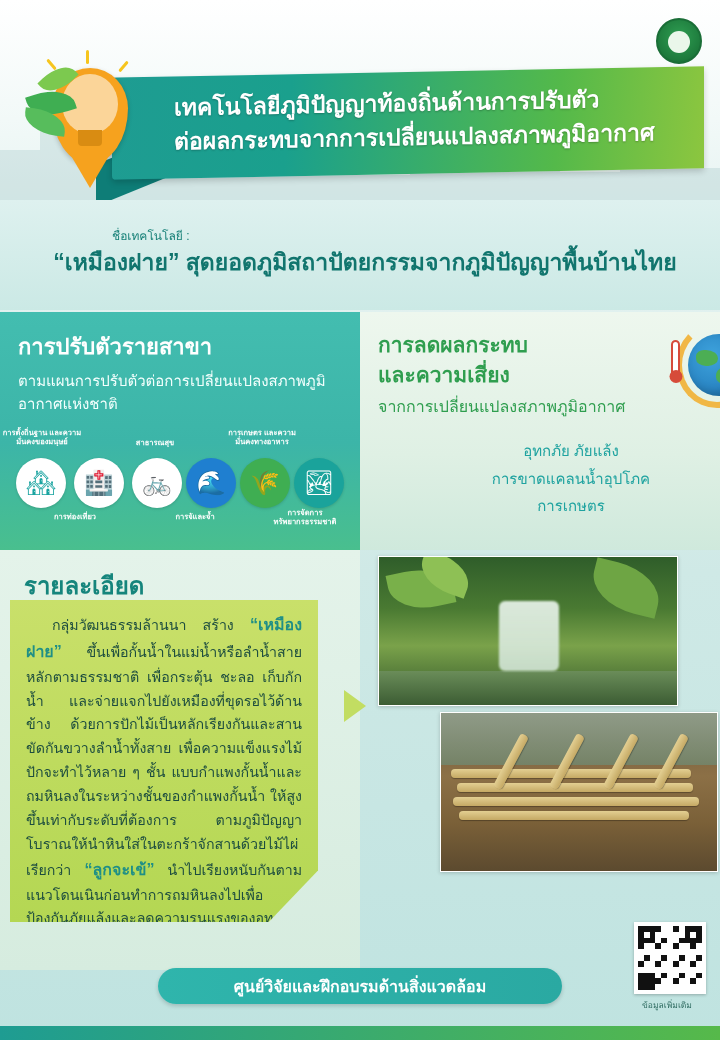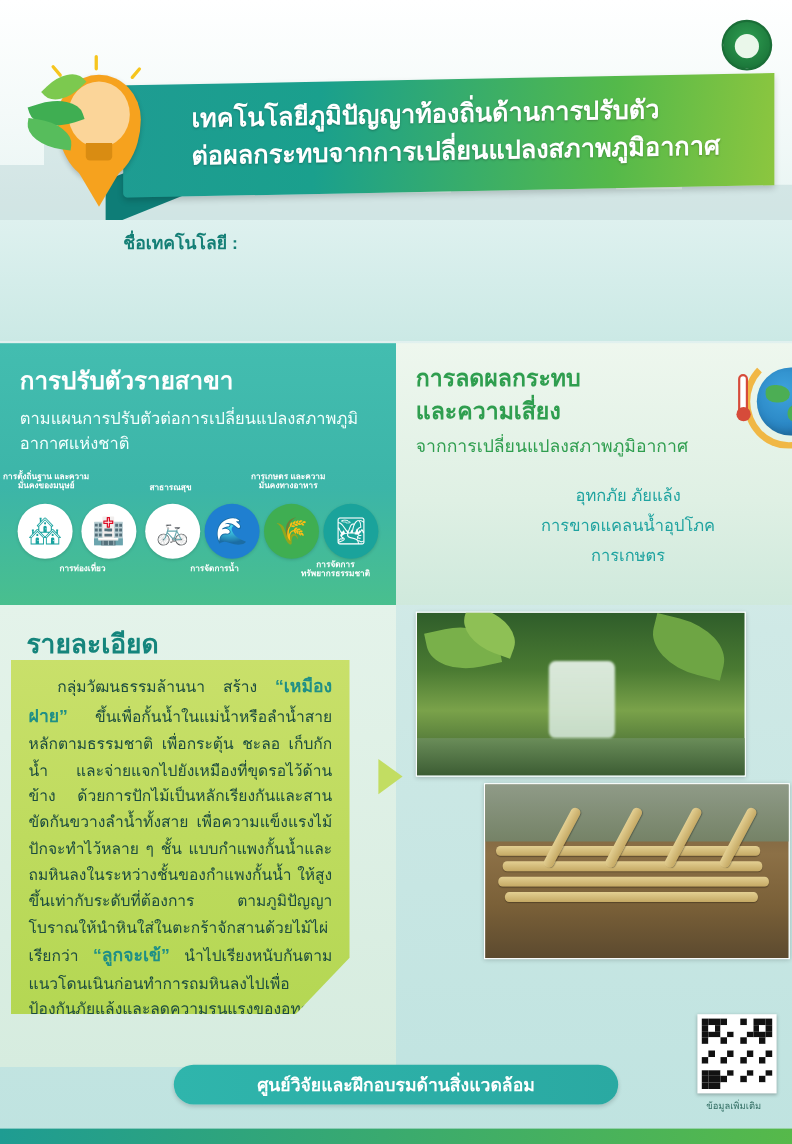--- a/index.html
+++ b/index.html
@@ -101,22 +101,22 @@
   .spark.s1 { left: 64px; top: 6px; width: 3px; height: 14px; }
   .spark.s2 { left: 100px; top: 16px; width: 3px; height: 13px; transform: rotate(40deg); }
   .spark.s3 { left: 28px; top: 14px; width: 3px; height: 13px; transform: rotate(-40deg); }
 
   
   .techband {
     position: absolute; top: 200px; left: 0; width: 720px; height: 110px;
     background: linear-gradient(180deg,#def1ef 0%, #cbe9e5 100%);
   }
   .tech-label {
-    position: absolute; top: 8px; left: 112px;
-    font-size: 16px; color: #147f76; font-weight: bold;
+    position: absolute; top: 26px; left: 112px;
+    font-size: 12px; color: #147f76; font-weight: normal;
   }
   .tech-value {
     position: absolute; top: 44px; left: 20px; width: 690px;
     text-align: center;
     font-size: 23px; font-weight: bold; color: #11756e;
     white-space: nowrap;
   }
 
   
   .panel-left {
@@ -319,34 +319,35 @@
       <div class="bulb-glass"></div>
       <div class="bulb-base"></div>
       <div class="leaf l3"></div>
       <div class="leaf l1"></div>
       <div class="leaf l2"></div>
     </div>
   </div>
 
   <div class="techband">
     <div class="tech-label">ชื่อเทคโนโลยี :</div>
+    <div class="tech-value">“เหมืองฝาย”  สุดยอดภูมิสถาปัตยกรรมจากภูมิปัญญาพื้นบ้านไทย</div>
   </div>
 
   <div class="panel-left">
     <div class="pl-h1">การปรับตัวรายสาขา</div>
     <div class="pl-sub">ตามแผนการปรับตัวต่อการเปลี่ยนแปลงสภาพภูมิอากาศแห่งชาติ</div>
 
     <div class="icon-row">
       <div class="ic-cap c1">การตั้งถิ่นฐาน
 และความมั่นคงของมนุษย์</div>
       <div class="ic-cap c2">สาธารณสุข</div>
       <div class="ic-cap c3">การเกษตร
 และความมั่นคงทางอาหาร</div>
       <div class="ic-cap c4">การท่องเที่ยว</div>
-      <div class="ic-cap c5">การจัดการน้ำ</div>
+      <div class="ic-cap c5">การจัและจ้ำ</div>
       <div class="ic-cap c6">การจัดการ
 ทรัพยากรธรรมชาติ</div>
 
       <div class="ic i1">🏘</div>
       <div class="ic i2">🏥</div>
       <div class="ic i3">🚲</div>
       <div class="ic blue i4">🌊</div>
       <div class="ic green i5">🌾</div>
       <div class="ic teal2 i6">🏞</div>
     </div>

